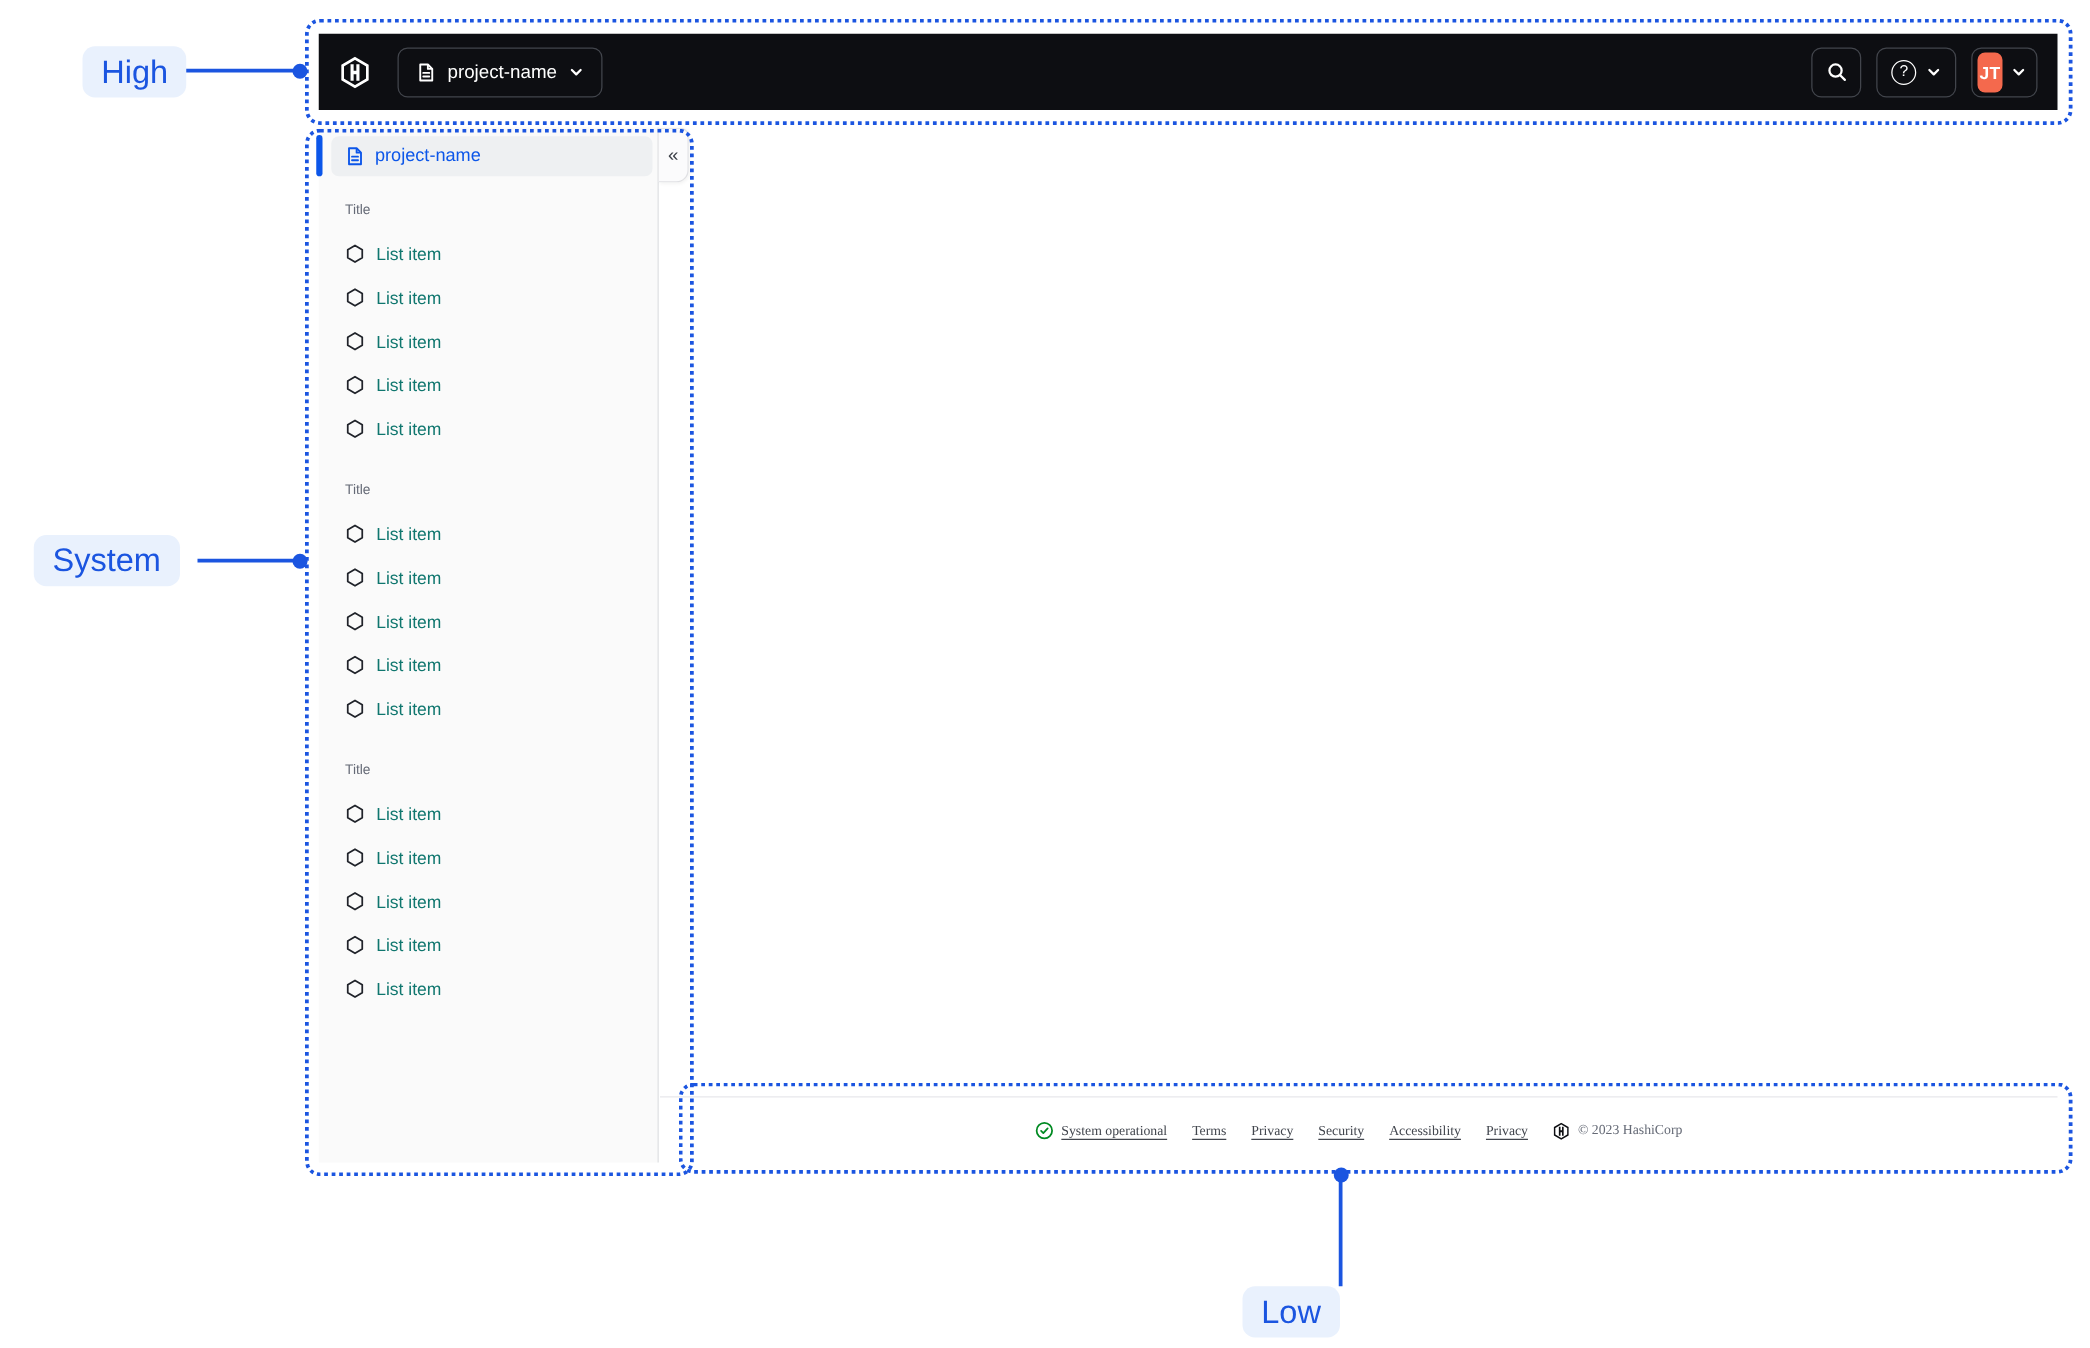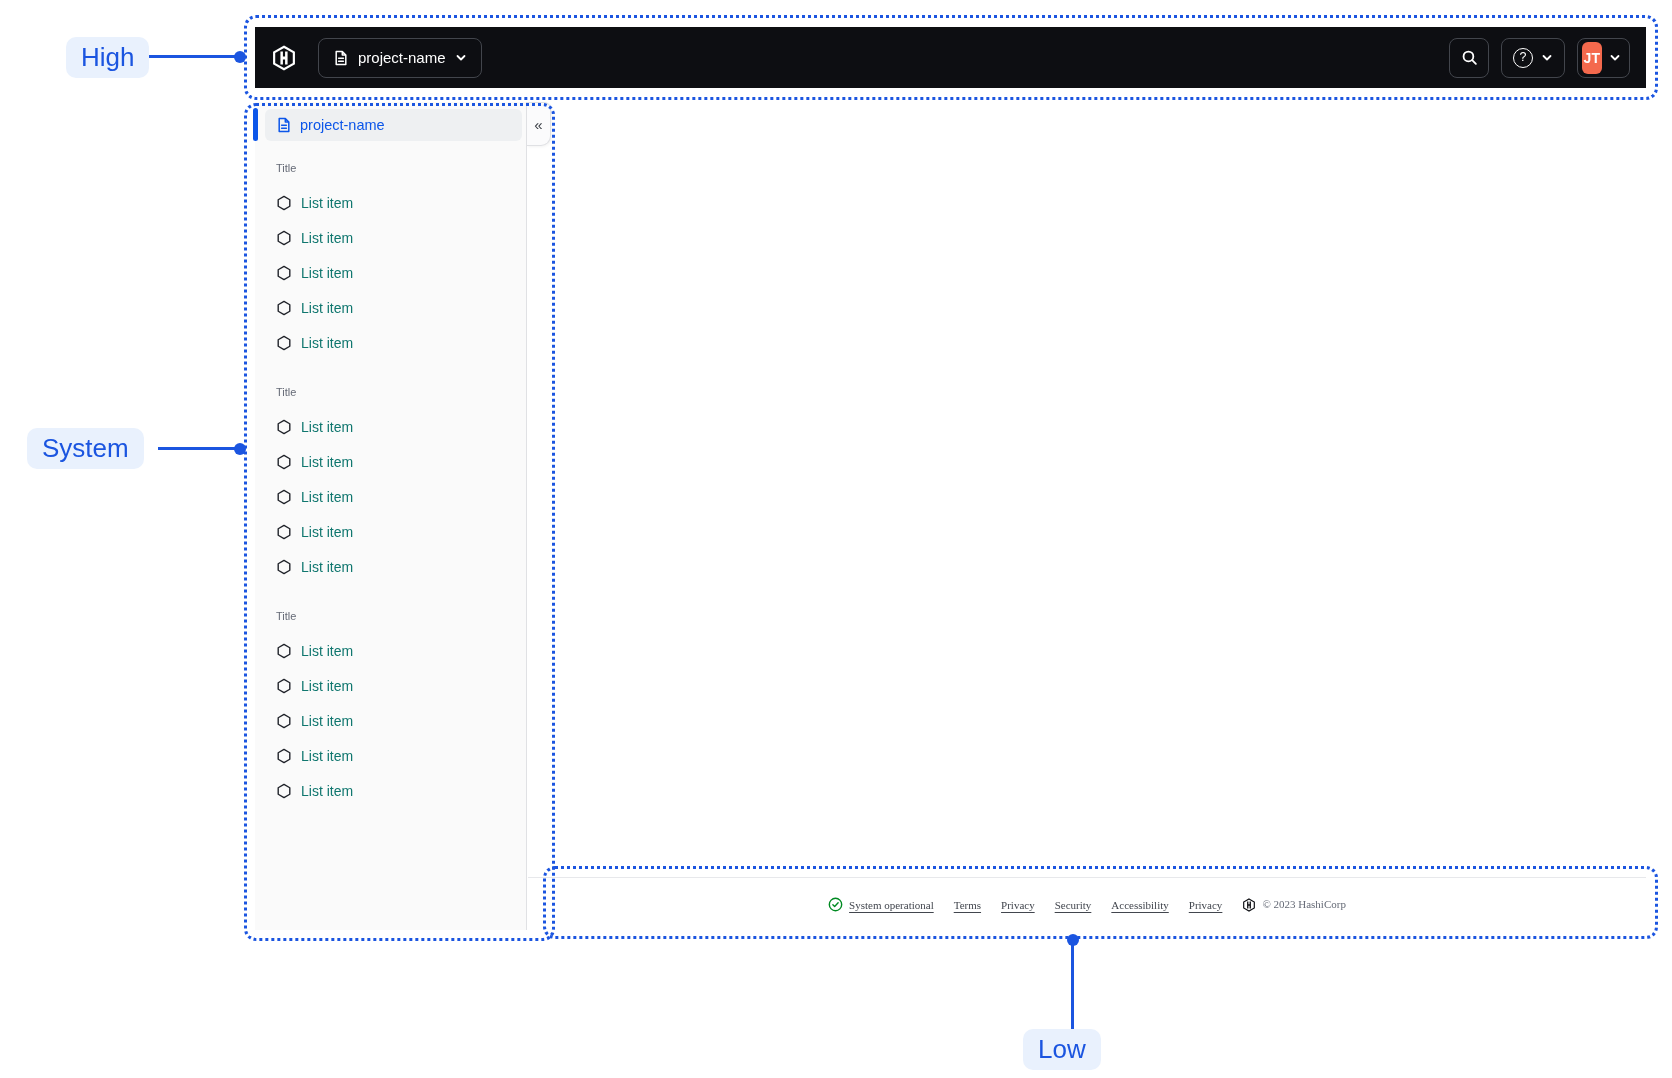--- a/index.html
+++ b/index.html
@@ -73,21 +73,21 @@
   .region { position:absolute; border:3px dotted var(--annotation-blue,#1b55e0);
     border-radius:12px; pointer-events:none; }
   .r-high   { left:244px; top:15px;  width:1414px; height:85px; }
   .r-medium { left:244px; top:103px; width:311px;  height:838px; }
   .r-low    { left:543px; top:866px; width:1115px; height:73px; }
   .ann-pill { position:absolute; background:var(--annotation-pill-bg,#e9f1fd);
     color:var(--annotation-blue,#1b55e0); font-size:26px; font-weight:500; height:41px;
     display:flex; align-items:center; padding:0 15px; border-radius:10px; }
   .p-high   { left:66px;   top:37px; }
   .p-medium { left:27px;   top:428px; }
-  .p-low    { left:1023px; top:1029px; }
+  .p-low    { left:994px; top:1029px; }
   .conn { position:absolute; background:var(--annotation-blue,#1b55e0); }
   .c-high   { left:144px;  top:55px;  width:94px; height:3px; }
   .c-medium { left:158px;  top:447px; width:80px; height:3px; }
   .c-low    { left:1071px; top:940px; width:3px;  height:89px; }
   .dot { position:absolute; width:12px; height:12px; border-radius:50%;
     background:var(--annotation-blue,#1b55e0); }
   .d-high   { left:234px;  top:51px; }
   .d-medium { left:234px;  top:443px; }
   .d-low    { left:1067px; top:934px; }
 </style>

